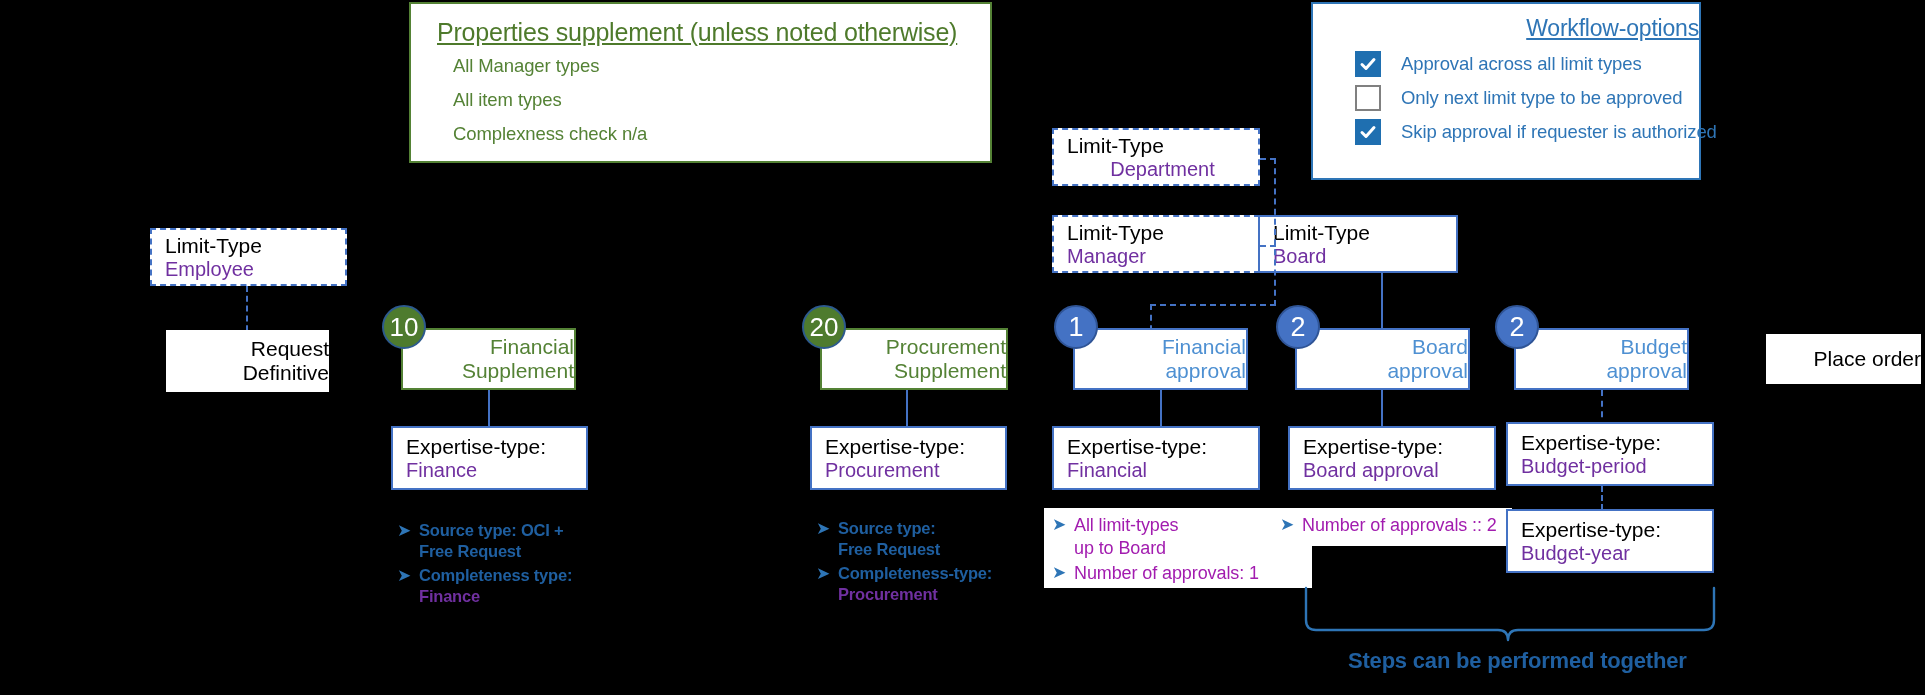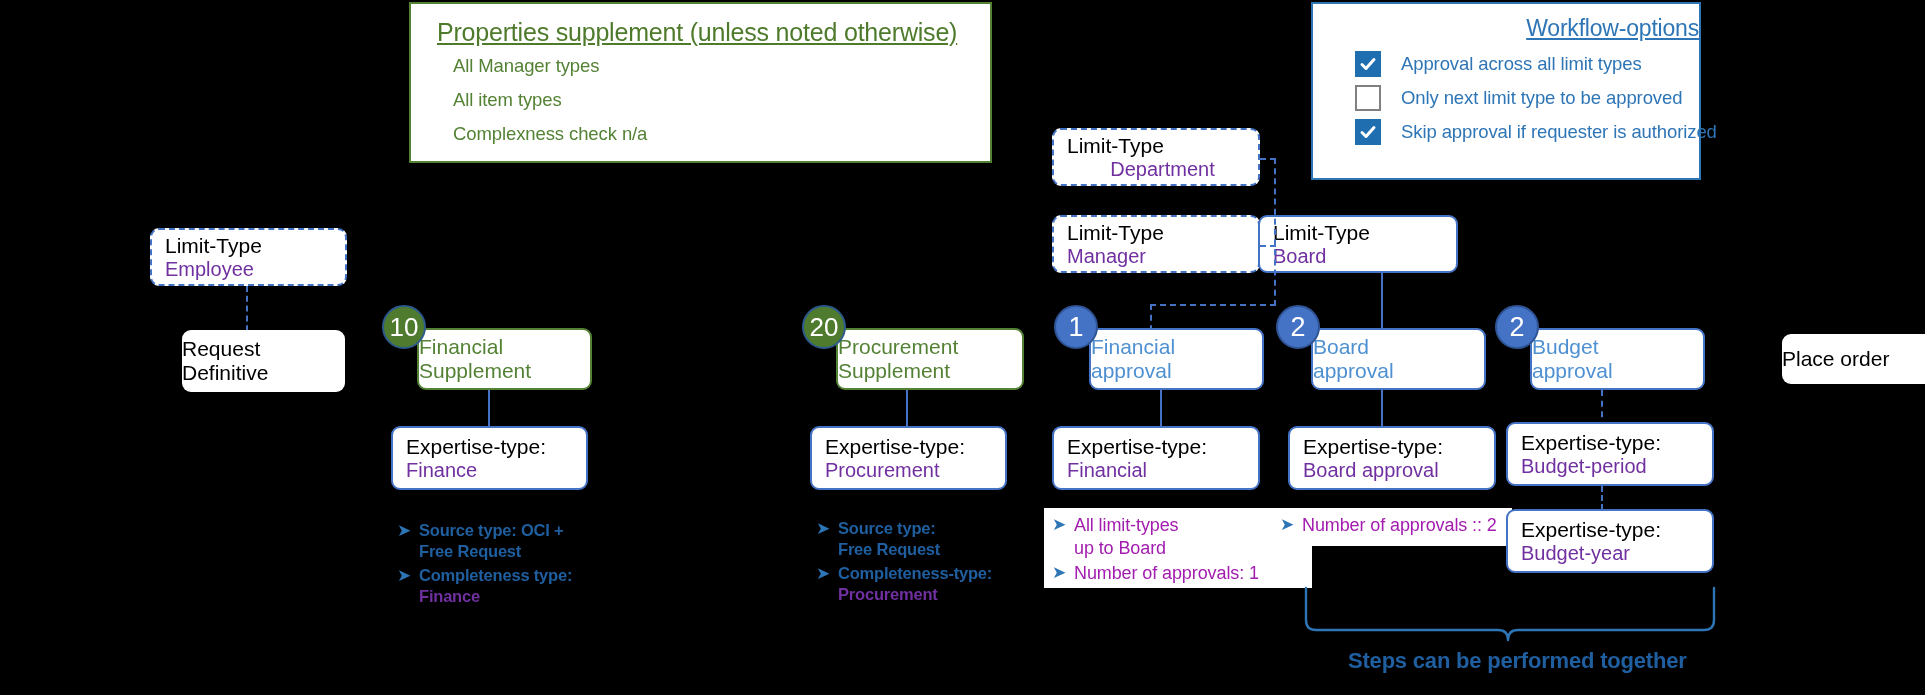--- a/index.html
+++ b/index.html
@@ -6,32 +6,32 @@
   body{
     font-family:"Liberation Sans","DejaVu Sans",sans-serif;
     width:1925px;height:695px;position:relative;overflow:hidden;
   }
   #stage{position:absolute;left:0;top:0;width:1925px;height:695px;background:#000;padding-left:15px;}
   .abs{position:absolute;box-sizing:border-box;}
 
   
   .box{
     background:#ffffff;display:flex;flex-direction:column;
-    justify-content:center;box-sizing:border-box;border-radius:9px;
+    justify-content:center;box-sizing:border-box;
   }
   .box .ttl{color:#000000;line-height:1.12;}
   .box .sub{color:#7030a0;line-height:1.12;}
 
   .b-blue-solid{border:2px solid #4472c4;}
   .b-blue-dash{border:2px dashed #4472c4;}
   .b-green{border:2.5px solid #548235;}
   .b-none{border:none;}
 
   .pad-l{padding-left:13px;}
-  .center{align-items:flex-start;text-align:center;margin-left:16px;}
+  .center{align-items:flex-end;text-align:center;}
 
   
   .propbox{
     background:#ffffff;border:2px solid #548235;box-sizing:border-box;
     padding:8px 0 0 0;
   }
   .prop-head{
     color:#4e7a2b;font-size:25px;text-decoration:underline;
     margin:6px 0 8px 26px;letter-spacing:-0.2px;
   }

